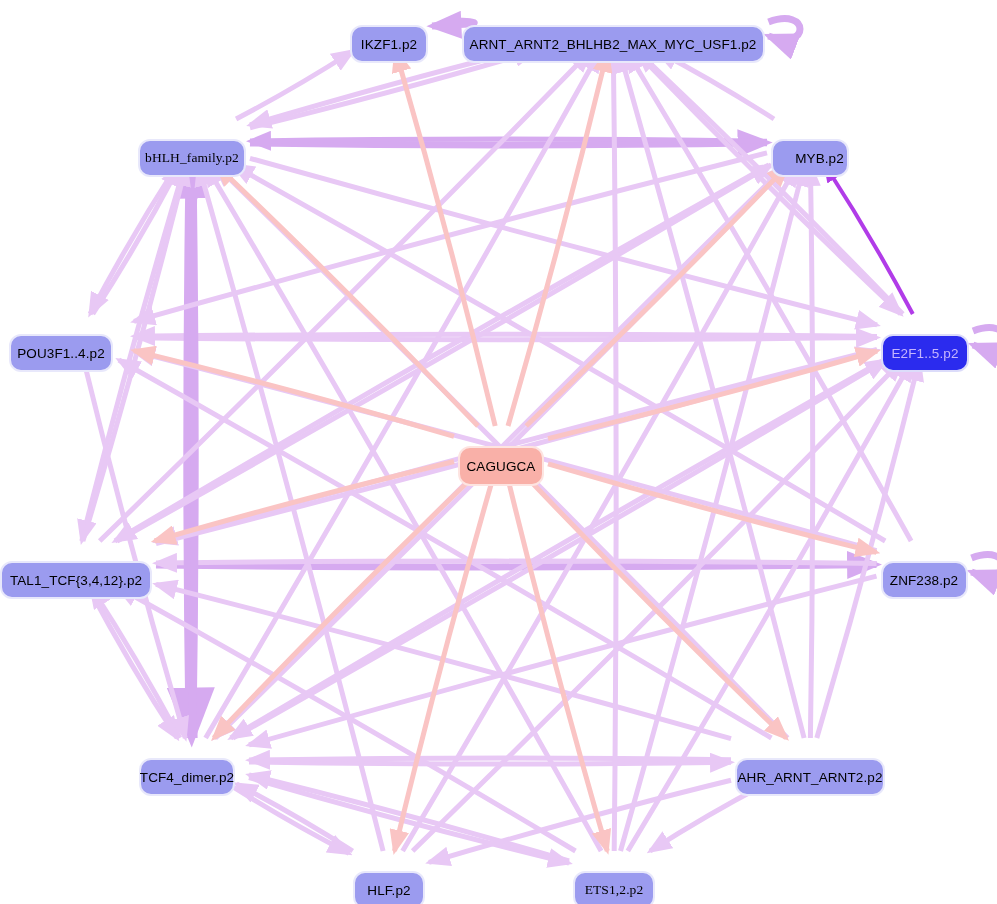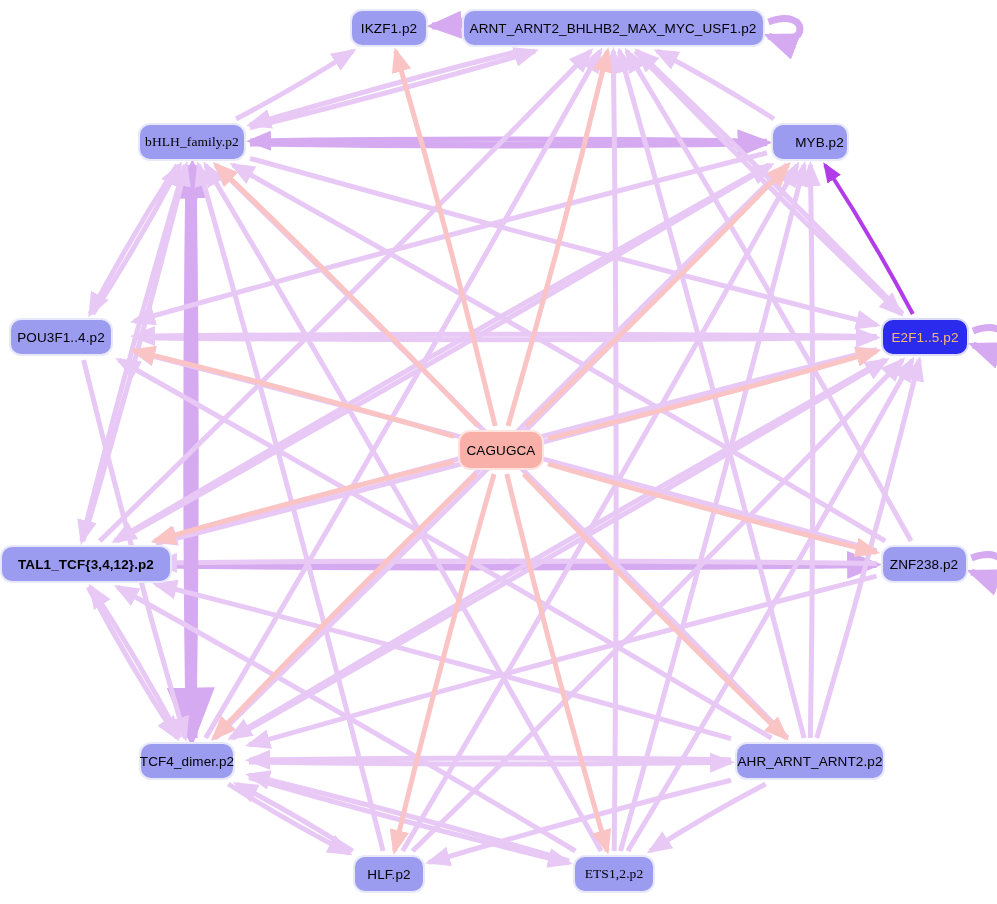--- a/index.html
+++ b/index.html
@@ -2,23 +2,23 @@
 <html><head>
 <meta charset="utf-8">
 <style>
   html,body{margin:0;padding:0;background:#ffffff;}
   #stage{position:relative;width:997px;height:904px;background:#ffffff;
          font-family:"Liberation Sans", sans-serif; overflow:hidden;}
   #edges{position:absolute;left:0;top:0;width:997px;height:904px;}
   .node{position:absolute;box-sizing:border-box;display:flex;align-items:center;
         justify-content:center;border-radius:12px;background:#9b9bef;
         border:2px solid #e8e8fb;color:#000000;font-size:13.5px;
-        letter-spacing:.1px;white-space:nowrap;}
+        letter-spacing:.1px;white-space:nowrap;margin-top:16px;}
   .node.seed{background:#f9b0a8;border-color:#fde4e1;}
-  .node.hot{background:#2b2bee;color:#fdba74;border-color:#dcdcfa;}
+  .node.hot{background:#2b2bee;color:#c4b5fd;border-color:#dcdcfa;}
 </style>
 </head>
 <body>
 
 <div id="stage">
   <svg id="edges" viewBox="0 0 997 904" xmlns="http://www.w3.org/2000/svg">
       <defs>
         <marker id="arrow-edge_light_purple" markerWidth="5" markerHeight="4" refX="4.2" refY="2" orient="auto" markerUnits="strokeWidth">
           <path d="M0,0 L5,2 L0,4 z" fill="#e8c8f5"></path>
         </marker>
@@ -124,21 +124,21 @@
       </div>
       <div class="node" style="left: 9px; top: 318px; width: 104px; height: 38px;">
         <span>POU3F1..4.p2</span>
       </div>
       <div class="node hot" style="left: 881px; top: 318px; width: 88px; height: 38px;">
         <span>E2F1..5.p2</span>
       </div>
       <div class="node seed" style="left: 458px; top: 430px; width: 86px; height: 40px;">
         <span>CAGUGCA</span>
       </div>
-      <div class="node" style="left: 0px; top: 545px; width: 172px; height: 38px; font-weight: bold;">
+      <div class="node" style="left: 0px; top: 545px; width: 152px; height: 38px;">
         <span>TAL1_TCF{3,4,12}.p2</span>
       </div>
       <div class="node" style="left: 880.5px; top: 545px; width: 87px; height: 38px;">
         <span>ZNF238.p2</span>
       </div>
       <div class="node" style="left: 139px; top: 742px; width: 96px; height: 38px;">
         <span>TCF4_dimer.p2</span>
       </div>
       <div class="node" style="left: 735px; top: 742px; width: 150px; height: 38px;">
         <span>AHR_ARNT_ARNT2.p2</span>

